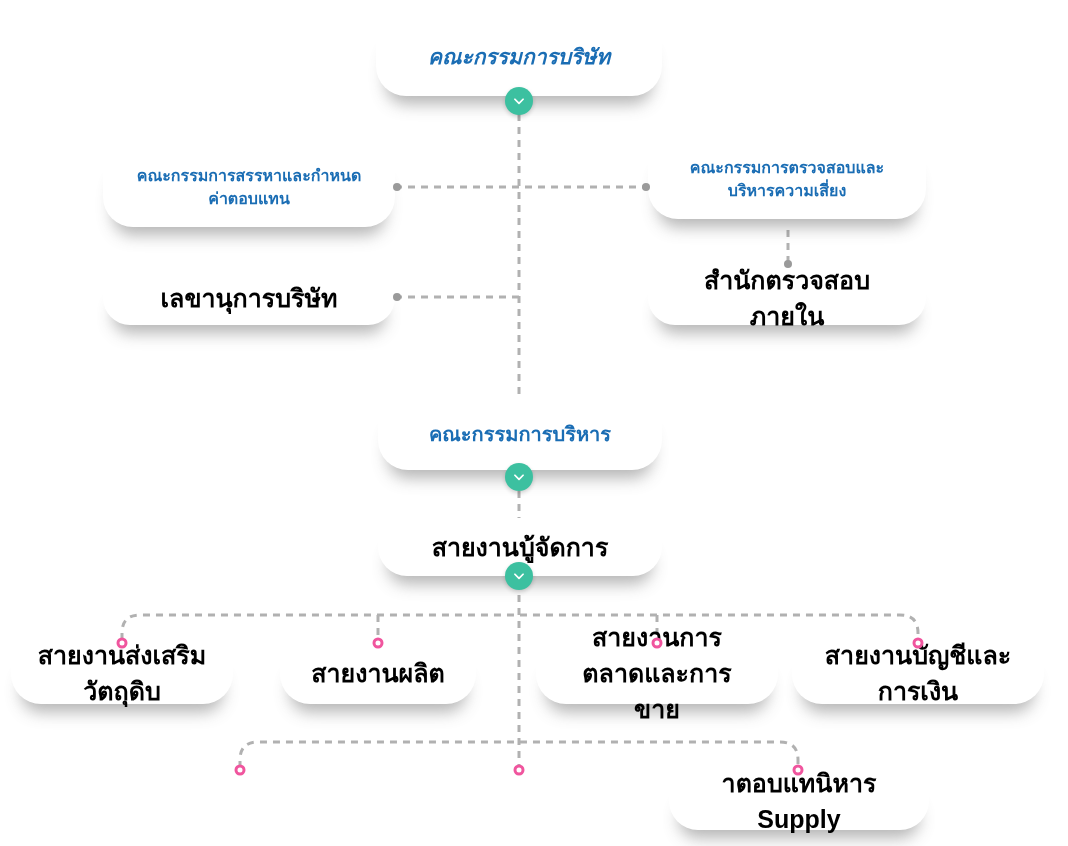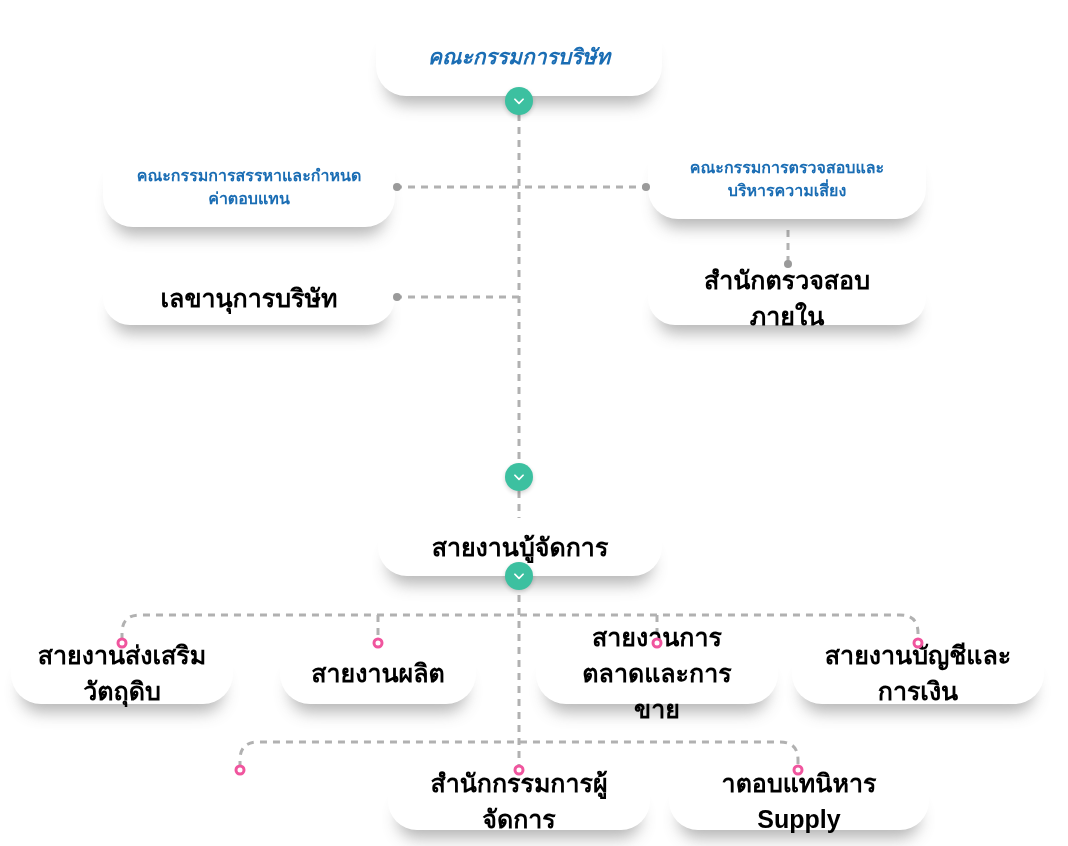--- a/index.html
+++ b/index.html
@@ -59,20 +59,23 @@
   </div>
 
   <div class="node teal" style="left:103px;top:271px;width:292px;height:54px">
     <span class="node-label">เลขานุการบริษัท</span>
   </div>
 
   <div class="node teal" style="left:648px;top:271px;width:278px;height:54px">
     <span class="node-label">สำนักตรวจสอบภายใน</span>
   </div>
 
+  <div class="node blue mid" style="left:378px;top:398px;width:284px;height:72px">
+    <span class="node-label">คณะกรรมการบริหาร</span>
+  </div>
 
   <div class="node teal" style="left:378px;top:518px;width:284px;height:58px">
     <span class="node-label">สายงานบู้จัดการ</span>
   </div>
 
   <div class="node teal" style="left:11px;top:642px;width:222px;height:62px">
     <span class="node-label">สายงานส่งเสริมวัตถุดิบ</span>
   </div>
 
   <div class="node teal" style="left:280px;top:642px;width:196px;height:62px">
@@ -81,23 +84,20 @@
 
   <div class="node teal" style="left:536px;top:642px;width:242px;height:62px">
     <span class="node-label">สายงานการตลาดและการขาย</span>
   </div>
 
   <div class="node teal" style="left:792px;top:642px;width:252px;height:62px">
     <span class="node-label">สายงานบัญชีและการเงิน</span>
   </div>
 
 
-  <div class="node teal" style="left:388px;top:772px;width:262px;height:58px">
-    <span class="node-label">สำนักกรรมการผู้จัดการ</span>
-  </div>
 
   <div class="node teal" style="left:669px;top:772px;width:260px;height:58px">
     <span class="node-label">าตอบแทนิหาร Supply</span>
   </div>
 
   <button class="chevron" style="left:505px;top:87px">
     <svg viewBox="0 0 24 24">
         <polyline points="5,9 12,16 19,9"></polyline>
       </svg>
   </button>

